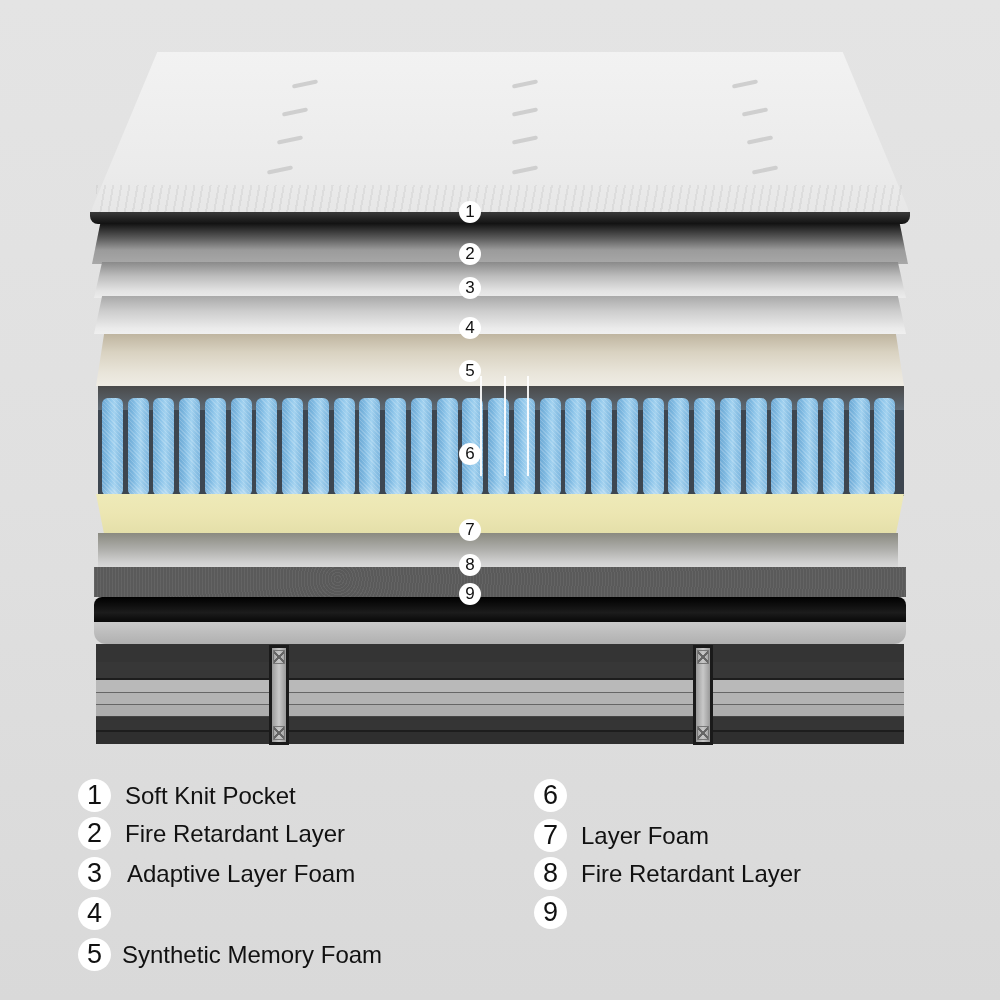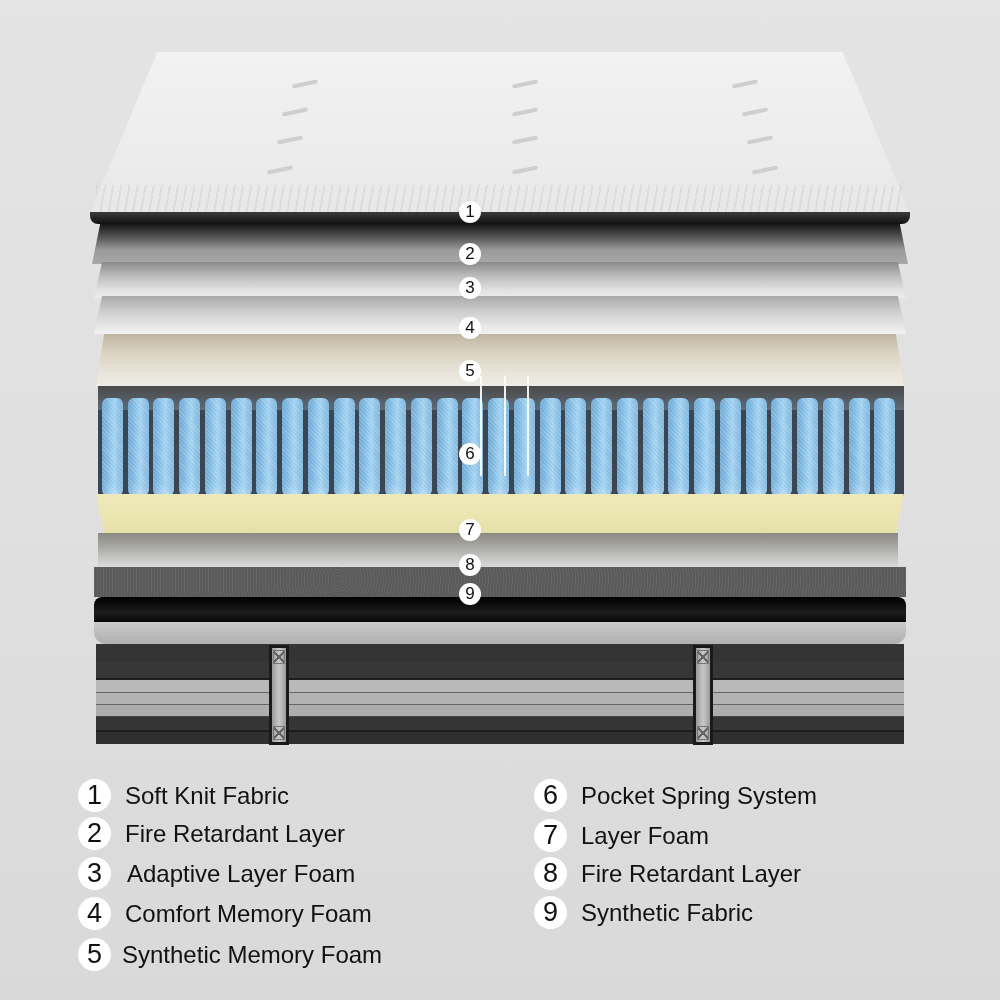--- a/index.html
+++ b/index.html
@@ -205,48 +205,45 @@
   <div class="marker" style="top:360px">5</div>
   <div class="marker" style="top:443px">6</div>
   <div class="marker" style="top:519px">7</div>
   <div class="marker" style="top:554px">8</div>
   <div class="marker" style="top:583px">9</div>
 </div>
 
 <div>
   <div class="legend-item" style="left:78px;top:779px">
     <span class="legend-num">1</span>
-    <span class="legend-label">Soft Knit Fabric</span>
+    <span class="legend-label">Soft Knit Pocket</span>
   </div>
   <div class="legend-item" style="left:78px;top:817px">
     <span class="legend-num">2</span>
     <span class="legend-label">Fire Retardant Layer</span>
   </div>
   <div class="legend-item" style="left:78px;top:857px">
     <span class="legend-num">3</span>
     <span class="legend-label" style="margin-left:2px">Adaptive Layer Foam</span>
   </div>
   <div class="legend-item" style="left:78px;top:897px">
     <span class="legend-num">4</span>
-    <span class="legend-label">Comfort Memory Foam</span>
   </div>
   <div class="legend-item" style="left:78px;top:938px">
     <span class="legend-num">5</span>
     <span class="legend-label" style="margin-left:-3px">Synthetic Memory Foam</span>
   </div>
 
   <div class="legend-item" style="left:534px;top:779px">
     <span class="legend-num">6</span>
-    <span class="legend-label">Pocket Spring System</span>
   </div>
   <div class="legend-item" style="left:534px;top:819px">
     <span class="legend-num">7</span>
     <span class="legend-label">Layer Foam</span>
   </div>
   <div class="legend-item" style="left:534px;top:857px">
     <span class="legend-num">8</span>
     <span class="legend-label">Fire Retardant Layer</span>
   </div>
   <div class="legend-item" style="left:534px;top:896px">
     <span class="legend-num">9</span>
-    <span class="legend-label">Synthetic Fabric</span>
   </div>
 </div>
 
 </body></html>

